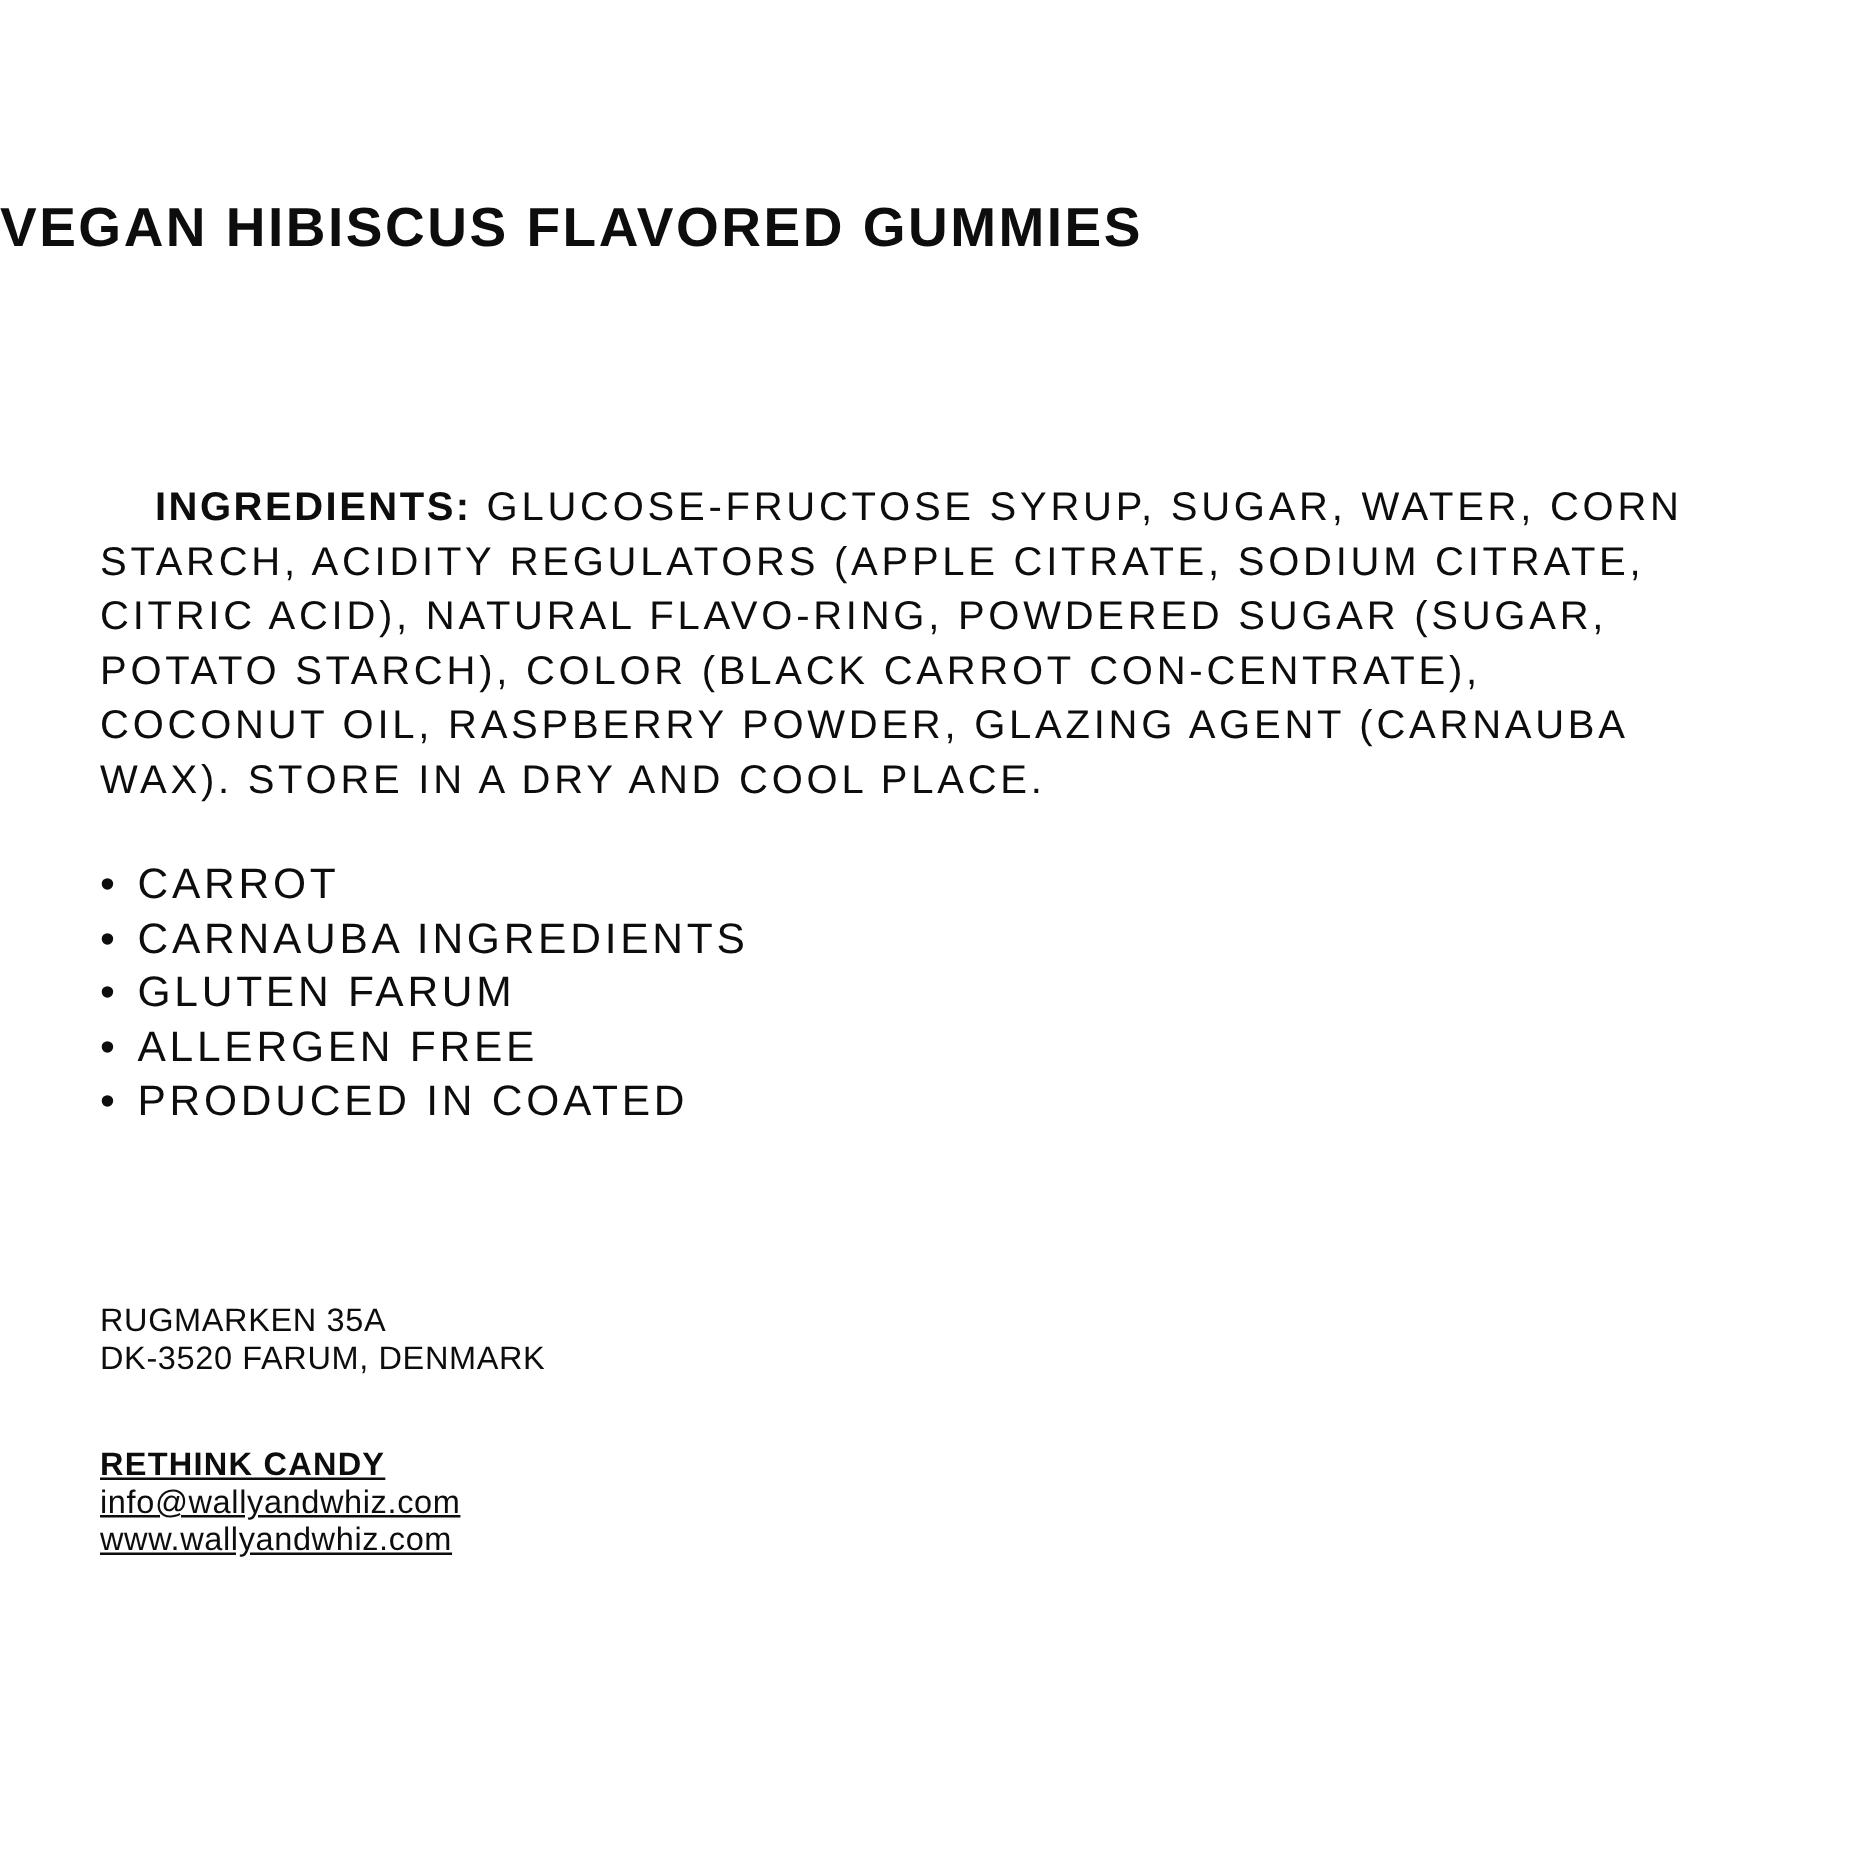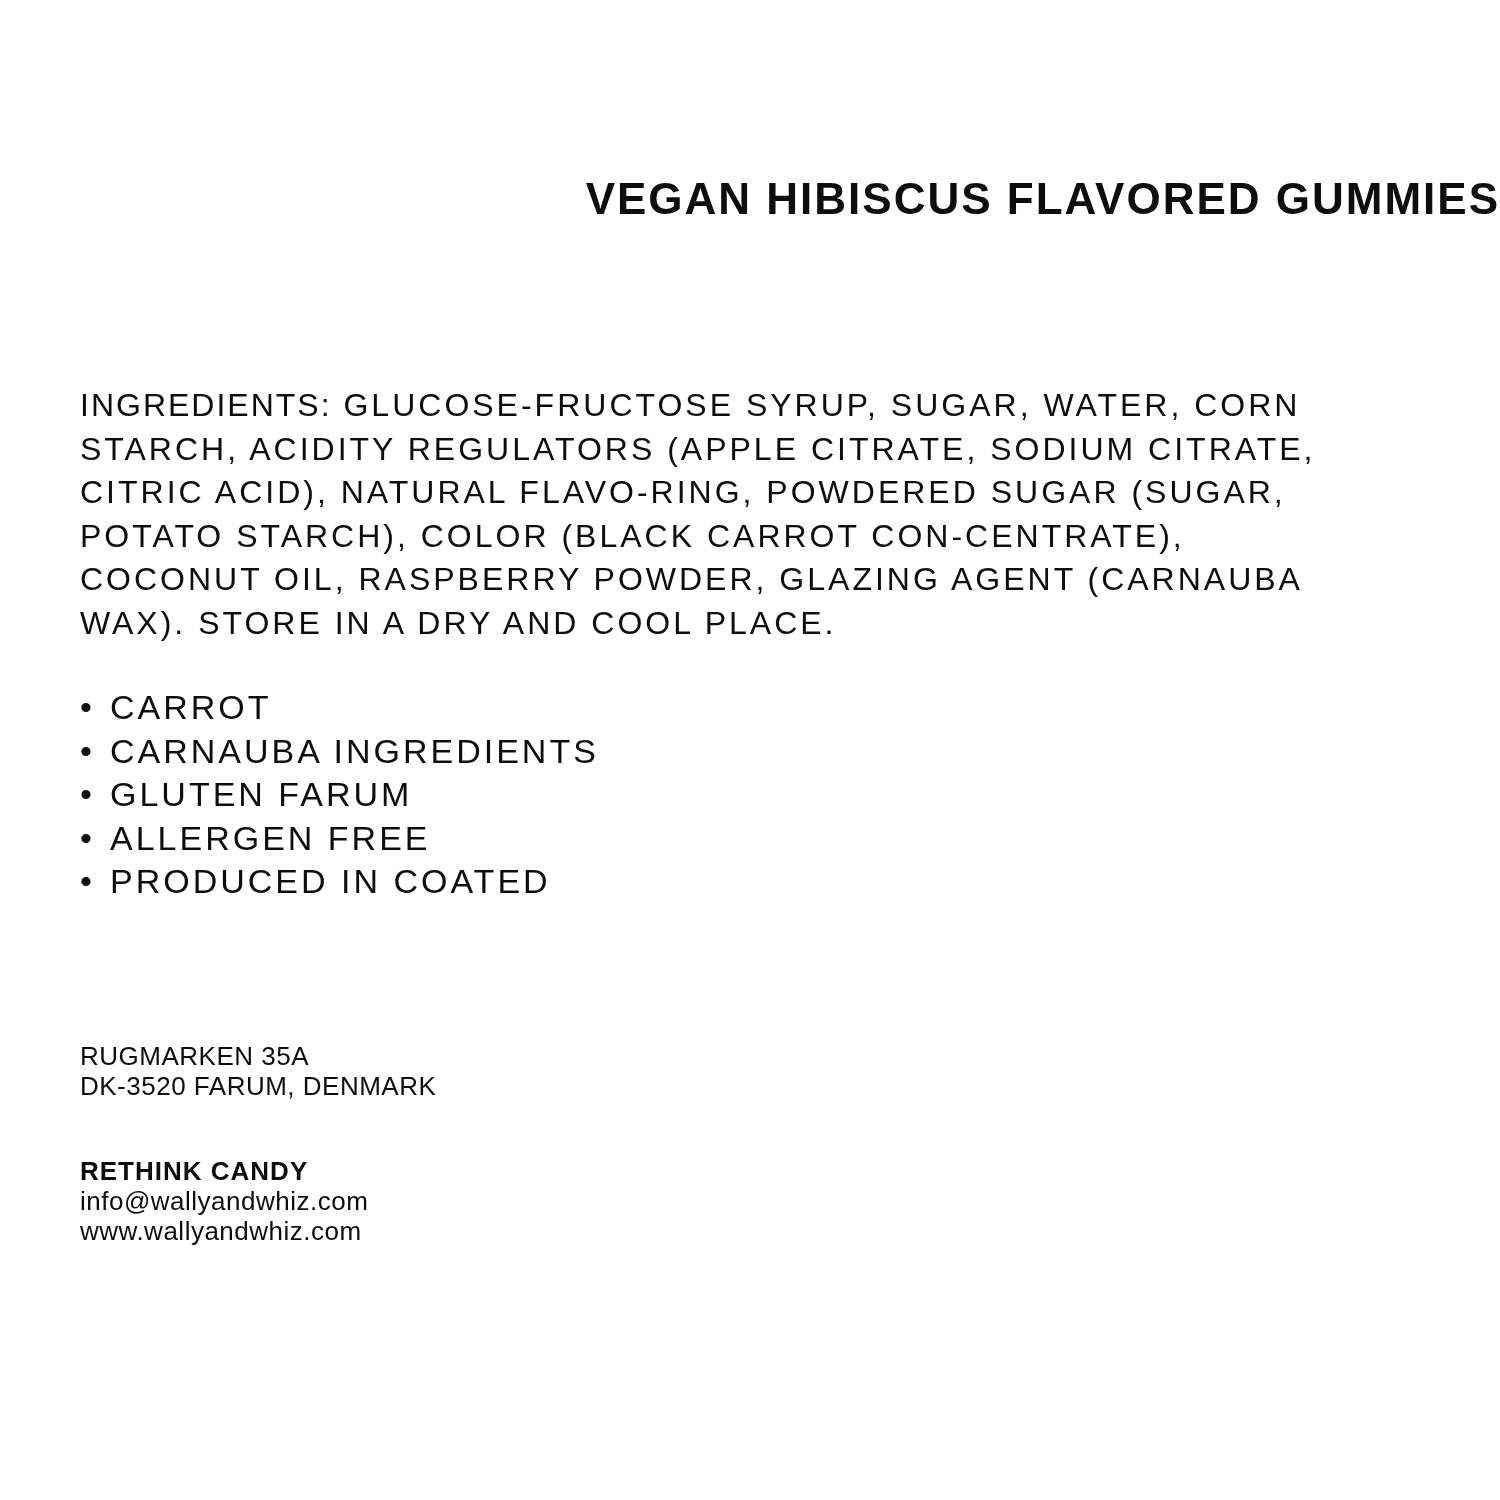--- a/index.html
+++ b/index.html
@@ -11,42 +11,43 @@
     width: 1500px;
     height: 1500px;
     position: relative;
     overflow: hidden;
     font-family: "Liberation Sans", sans-serif;
     color: #0d0d0d;
     -webkit-font-smoothing: antialiased;
   }
   .page-title {
     position: absolute;
-    top: 171px;
+    top: 155px;
     left: 0;
     width: 1500px;
-    text-align: right;
+    text-align: left;
     font-weight: 700;
     font-size: 44px;
     line-height: 55px;
     letter-spacing: 2px;
   }
   .ingredients {
     position: absolute;
     top: 352px;
     left: 80px;
     width: 1270px;
     font-size: 32px;
     line-height: 43.5px;
     letter-spacing: 3px;
     font-weight: 400;
   }
   .ingredients .heading {
-    font-weight: 400;
+    font-weight: 700;
     letter-spacing: 2px;
+    margin-left: 44px;
   }
   .features {
     position: absolute;
     top: 686px;
     left: 80px;
     width: 900px;
     list-style: none;
     margin: 0;
     padding: 0;
   }
@@ -71,20 +72,21 @@
     line-height: 30px;
     letter-spacing: 0.5px;
   }
   .contact {
     position: absolute;
     top: 1156px;
     left: 80px;
     font-size: 26px;
     line-height: 30px;
     letter-spacing: 0.5px;
+    text-decoration: underline;
   }
   .contact .tagline {
     font-weight: 700;
     letter-spacing: 1px;
   }
 </style>
 </head>
 <body>
 
 <div class="page-title">

